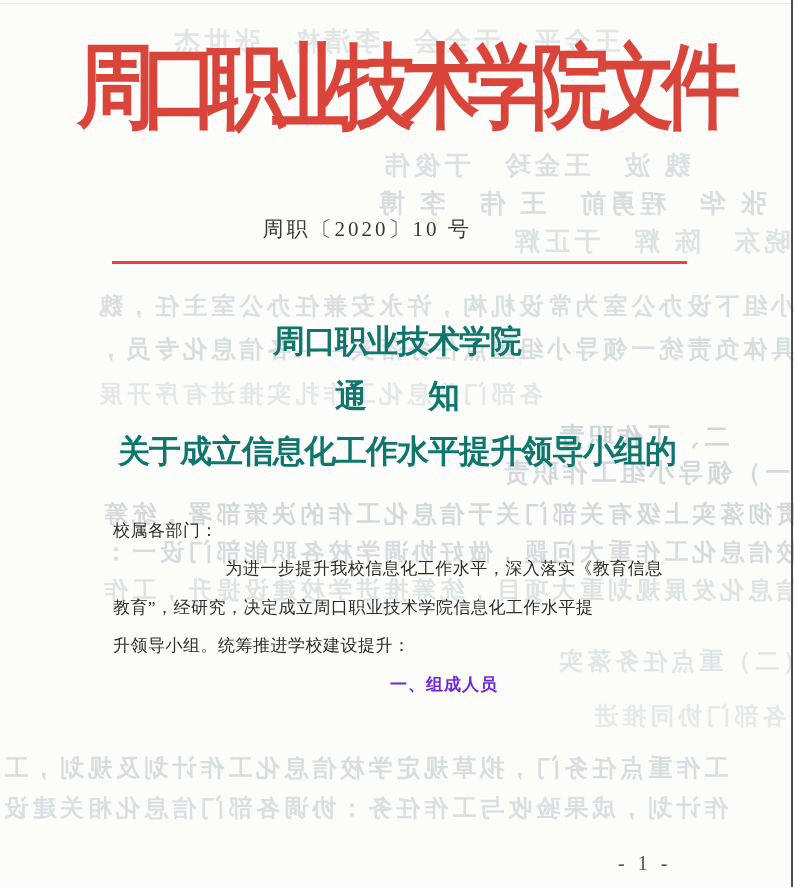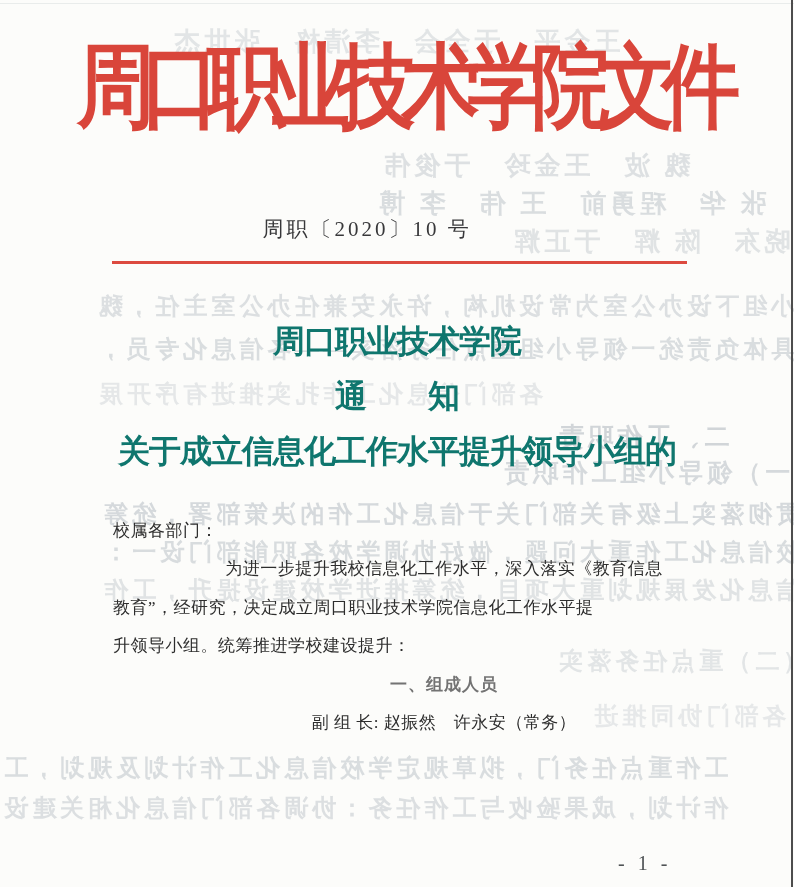--- a/index.html
+++ b/index.html
@@ -39,21 +39,21 @@
   .doc-title div{white-space:nowrap;}
 
   .body-block{
     position:absolute;top:512px;left:113px;width:612px;
     font-size:17px;color:#2d2d2d;
   }
   .line{display:block;height:38.4px;line-height:38.4px;white-space:nowrap;letter-spacing:0.5px;}
   .indent{padding-left:50px;text-align:center;}
   .section-heading{
     font-family:"Liberation Sans","DejaVu Sans",sans-serif;
-    font-weight:bold;letter-spacing:1px;color:#737373;
+    font-weight:bold;letter-spacing:1px;color:#6d28d9;
   }
   .page-number{
     position:absolute;top:852px;left:618px;
     font-size:20px;color:#4f5355;letter-spacing:4px;white-space:nowrap;
   }
 </style>
 </head>
 <body>
 
 <div class="page">
@@ -88,19 +88,18 @@
     <div>通　　知</div>
     <div>关于成立信息化工作水平提升领导小组的</div>
   </div>
 
   <div class="body-block">
     <span class="line">校属各部门：</span>
     <span class="line indent">为进一步提升我校信息化工作水平，深入落实《教育信息</span>
     <span class="line">教育”，经研究，决定成立周口职业技术学院信息化工作水平提</span>
     <span class="line">升领导小组。统筹推进学校建设提升：</span>
     <span class="line indent section-heading">一、组成人员</span>
-    <span class="line indent">副 组 长: 赵振然　许永安（常务）</span>
   </div>
 
   <div class="page-number">- 1 -</div>
 
   <div class="right-edge"></div>
 </div>
 
 </body></html>

